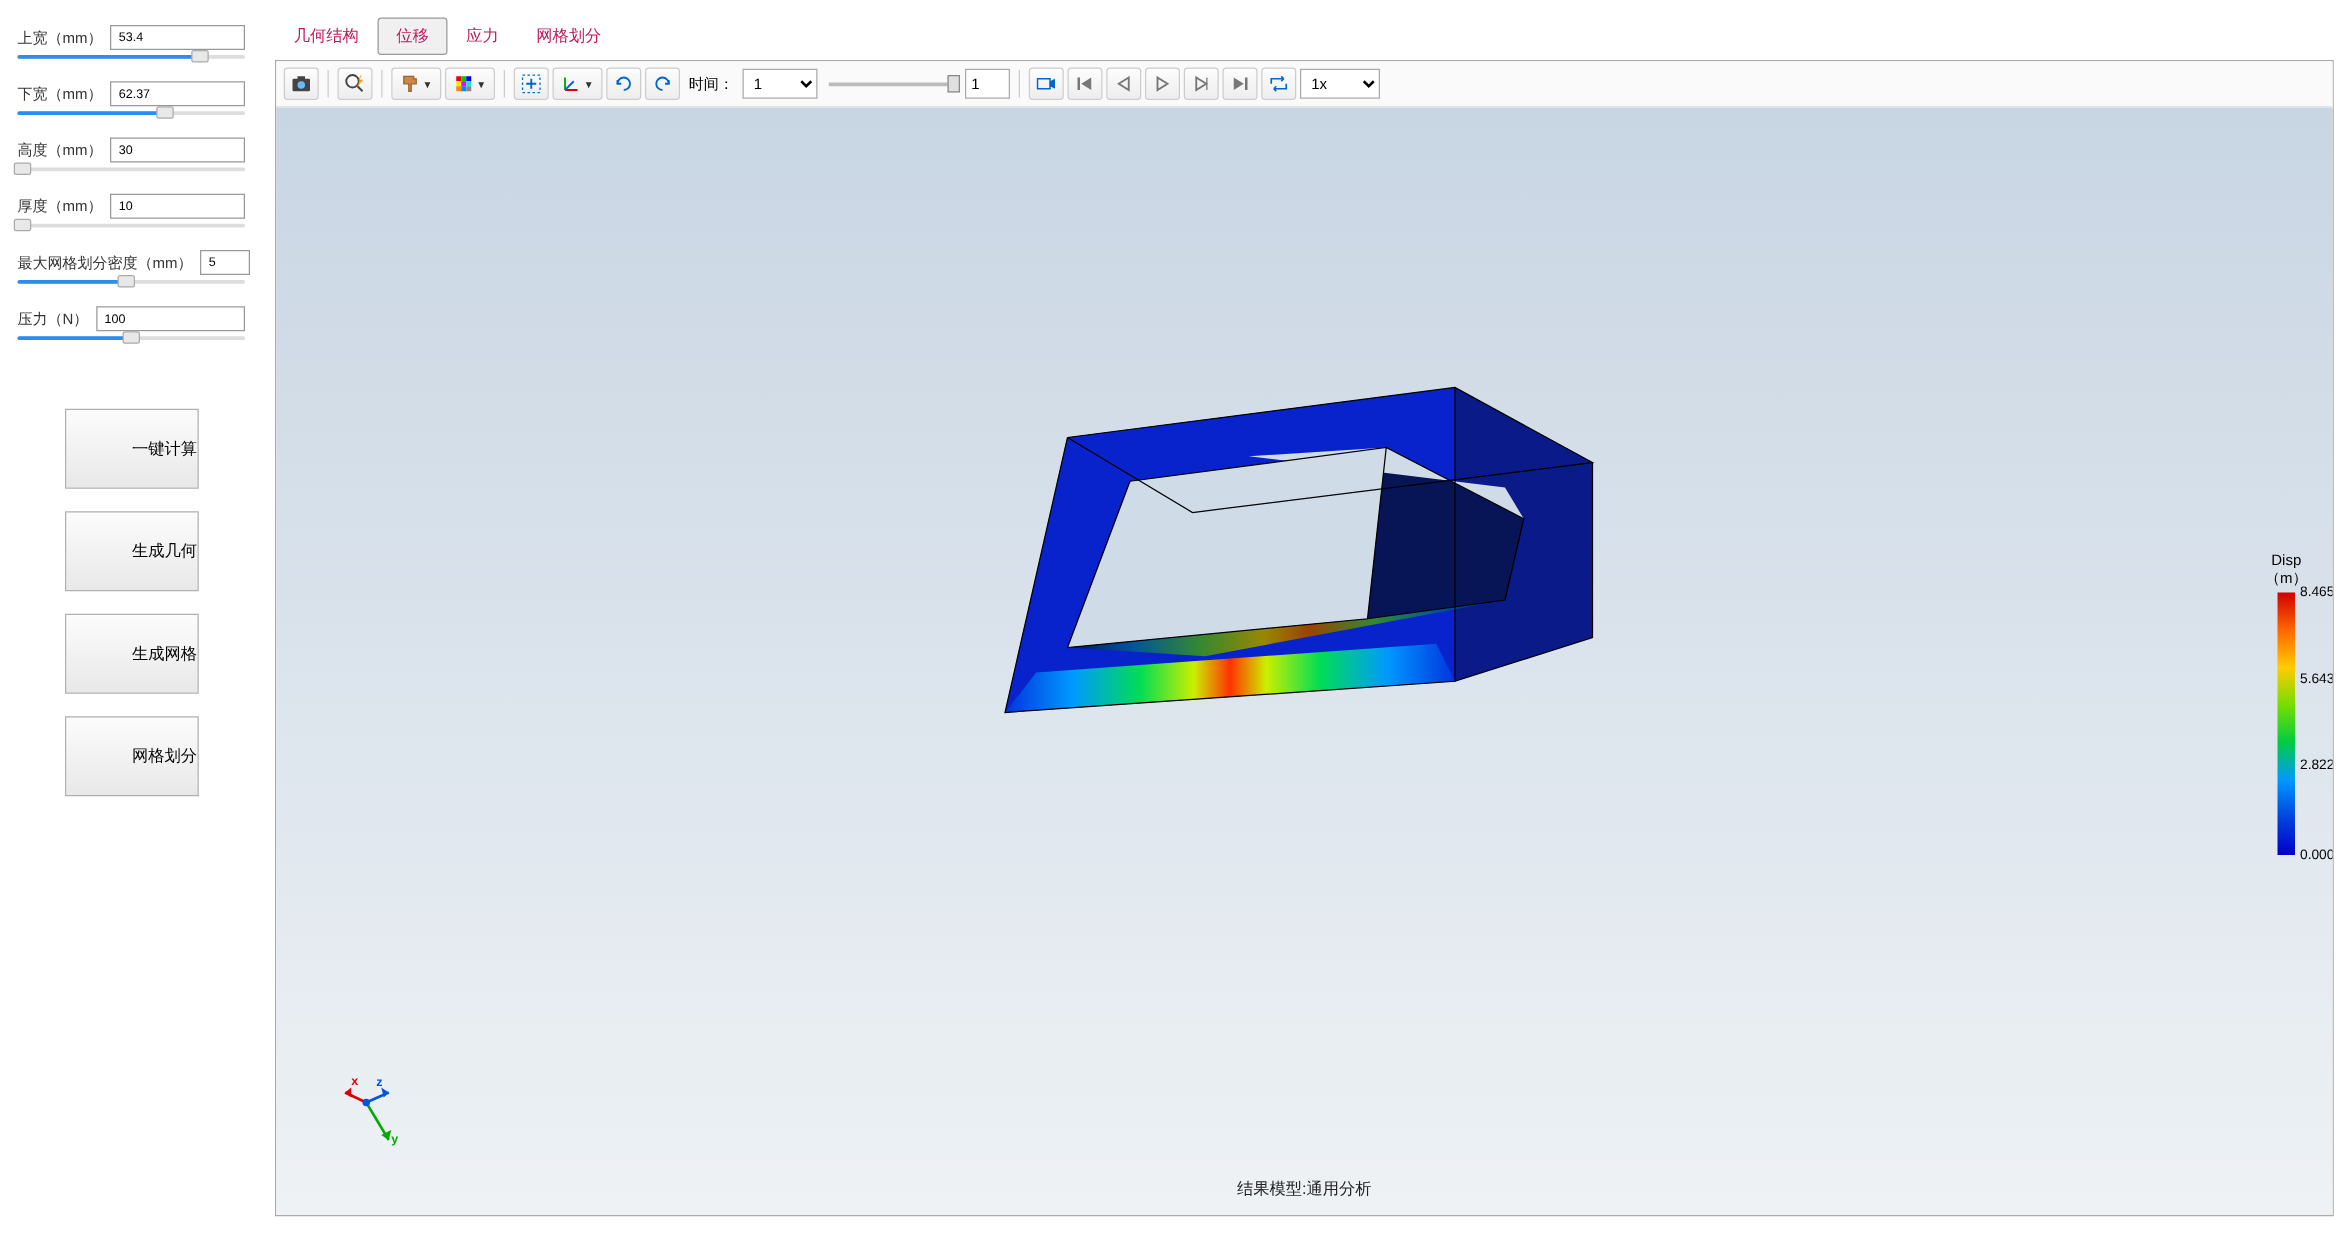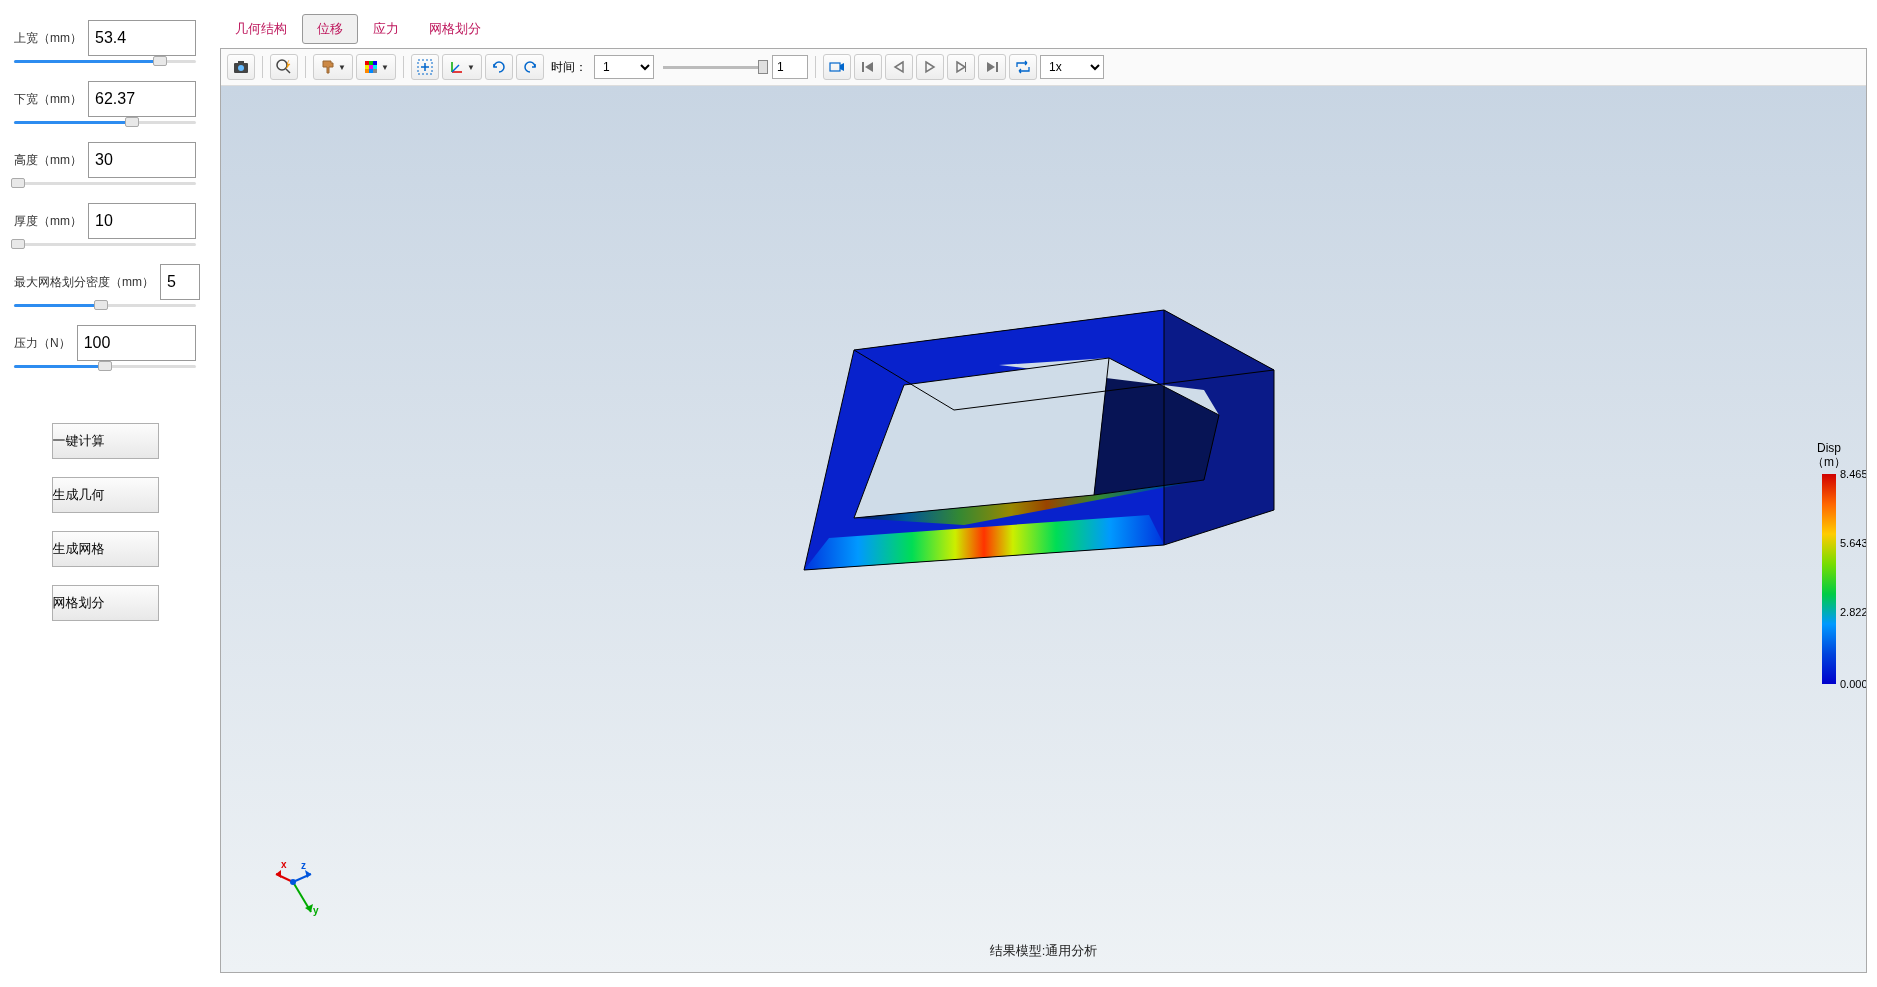--- a/index.html
+++ b/index.html
@@ -24,22 +24,22 @@
       gap: 6px;
     }
     .param-label {
       color: #333;
       white-space: nowrap;
     }
     .param-input {
       flex: 1;
       border: 1px solid #999;
       padding: 1px 6px;
-      font-size: 16px;
-      height: 36px;
+      font-size: 10px;
+      height: 20px;
       min-width: 40px;
     }
     .slider-row {
       margin-bottom: 18px;
     }
     .slider {
       width: 100%;
       height: 3px;
       background: #ddd;
       position: relative;
@@ -59,26 +59,26 @@
       background: #e8e8e8;
       border: 1px solid #aaa;
       top: -4px;
       transform: translateX(-50%);
       border-radius: 2px;
     }
     .btn {
       display: block;
       margin: 0 auto 18px auto;
       width: 107px;
-      padding: 8px 0;
+      padding: 22px 0;
       border: 1px solid #b0b0b0;
       background: linear-gradient(#fcfcfc, #e8e8e8);
       cursor: pointer;
       font-size: 13px;
-      text-align: left;
+      text-align: right;
     }
     .btn:first-of-type { margin-top: 55px; }
     .main {
       flex: 1;
       display: flex;
       flex-direction: column;
       padding: 14px 10px;
     }
     .tabs {
       display: flex;

